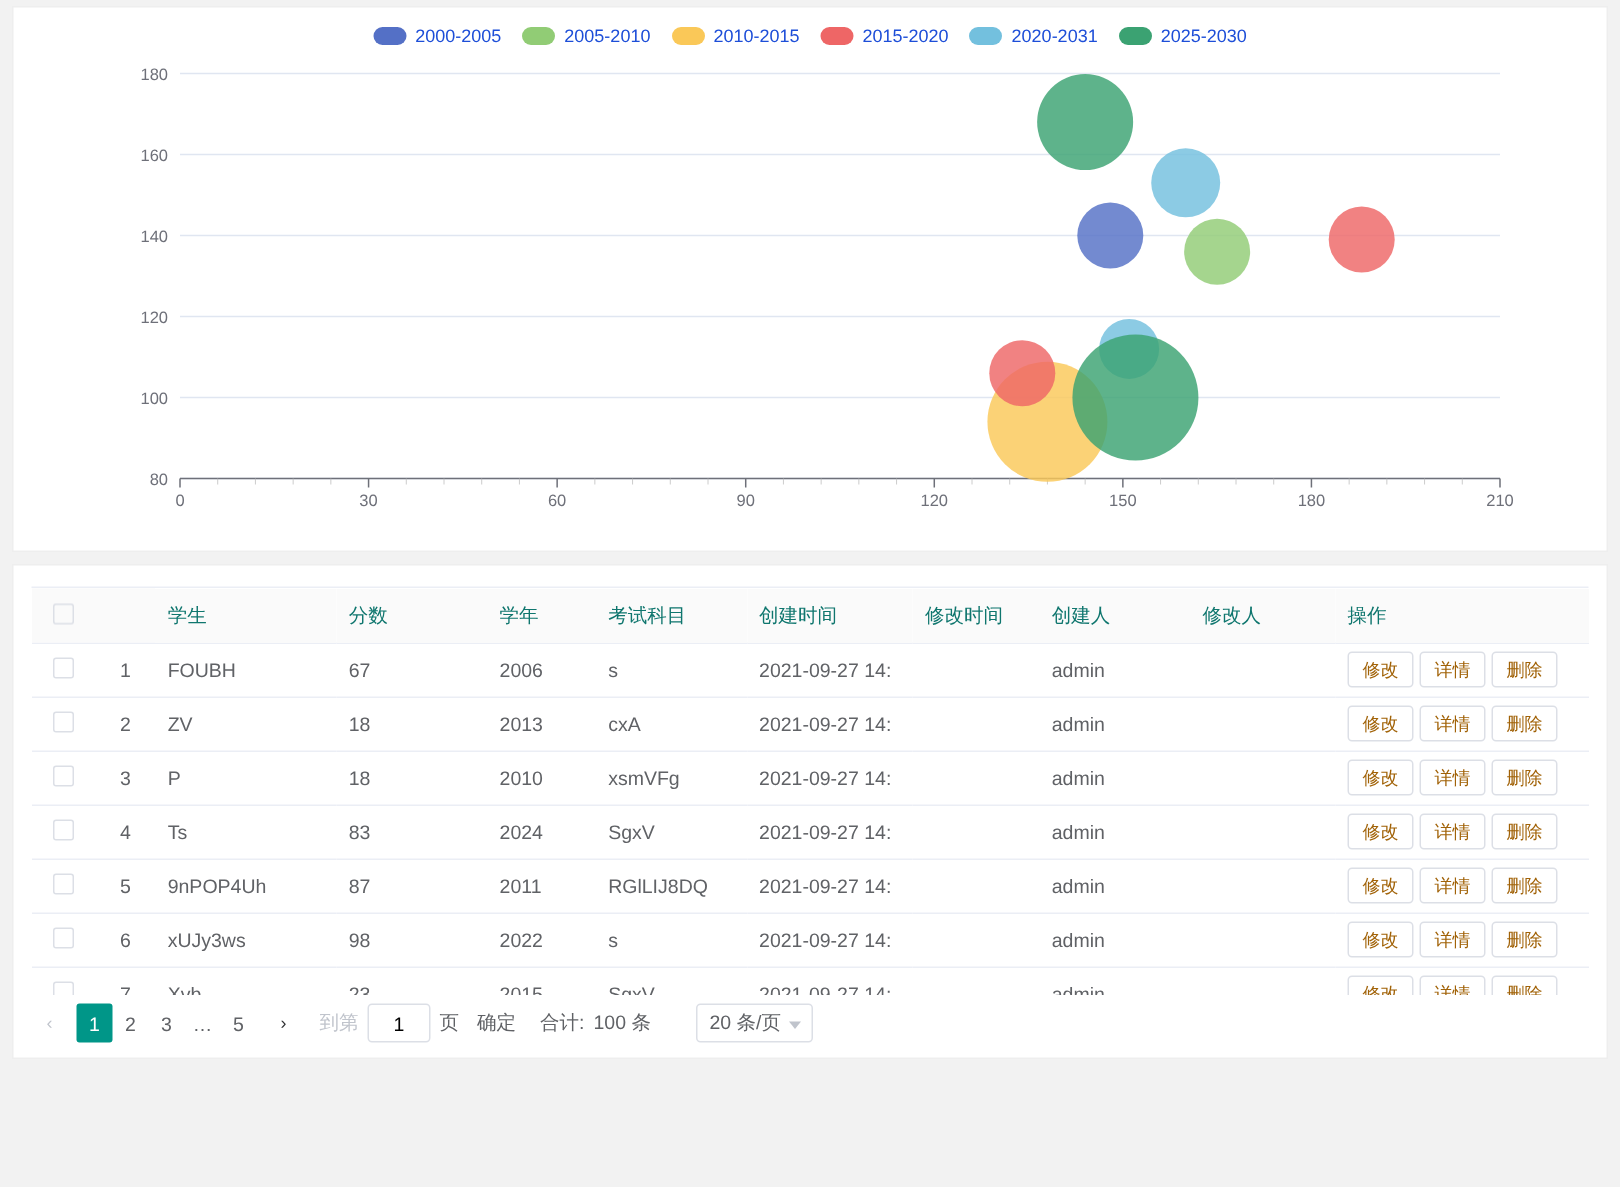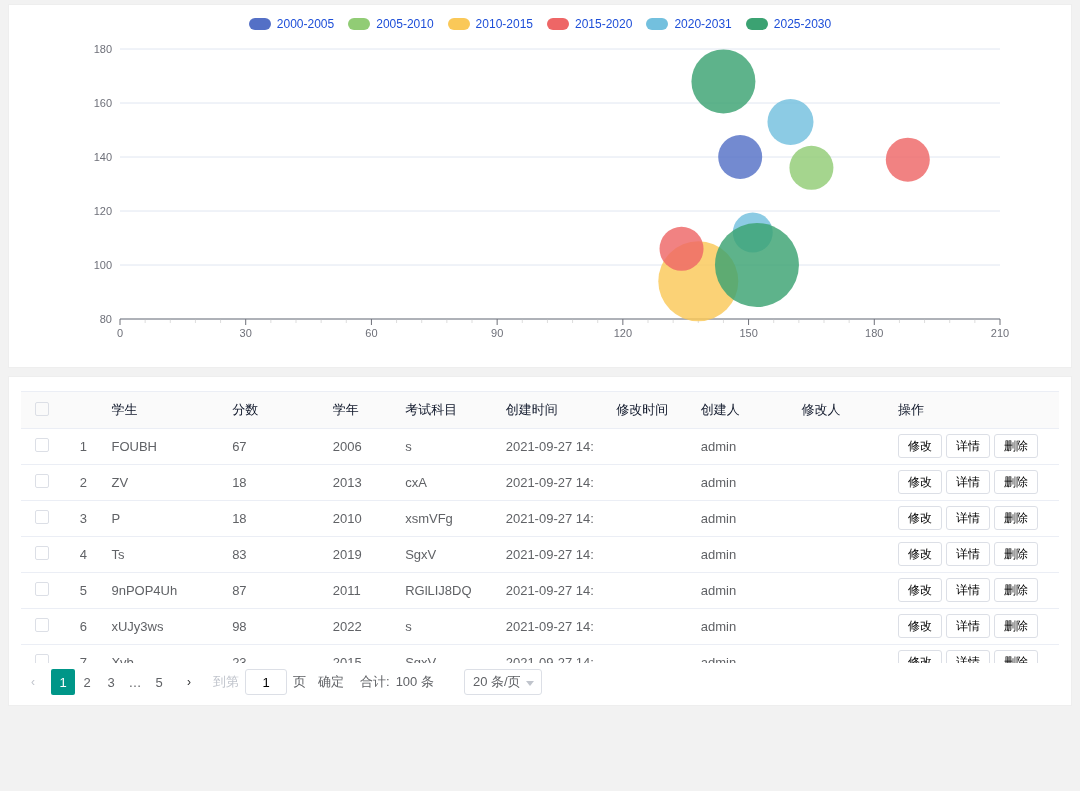--- a/index.html
+++ b/index.html
@@ -8,41 +8,41 @@
 
   .panel { background:#fff; border:1px solid #eee; margin:4px 8px 8px 8px; padding:8px 12px 18px 12px; position:relative; }
 
   .search-bar { display:flex; align-items:center; justify-content:space-between; }
   .search-left { display:flex; align-items:center; color:#606266; cursor:pointer; }
   .chev { display:inline-block; width:0; height:0; border-top:4px solid transparent; border-bottom:4px solid transparent; border-left:5px solid #909399; margin-right:8px; }
 
   .btn { display:inline-flex; align-items:center; justify-content:center; padding:6px 13px; font-size:12px; border-radius:3px; cursor:pointer; line-height:1.4; user-select:none; }
   .btn + .btn { margin-left:8px; }
   .btn-teal { background:#009688; color:#fff; }
-  .btn-small { padding:4px 9px; font-size:12px; border:1px solid #dcdfe6; border-radius:3px; background:#fff; color:#000000; cursor:pointer; }
+  .btn-small { padding:4px 9px; font-size:12px; border:1px solid #dcdfe6; border-radius:3px; background:#fff; color:#a16207; cursor:pointer; }
   .btn-icon { background:#fff; border:1px solid #dcdfe6; color:#606266; width:30px; height:28px; padding:0; display:inline-flex; align-items:center; justify-content:center; }
 
   .mag { position:relative; width:12px; height:12px; display:inline-block; margin-right:4px; }
   .mag::before { content:""; position:absolute; width:8px; height:8px; border:1.5px solid #fff; border-radius:50%; left:0; top:0; }
   .mag::after { content:""; position:absolute; width:5px; height:1.5px; background:#fff; transform:rotate(45deg); left:8px; top:9px; }
 
   .chart-wrap { margin-top:4px; }
   .legend-row { display:flex; justify-content:center; gap:14px; margin:4px 0 8px 0; color:#1d4ed8; font-size:12px; }
   .legend-item { display:flex; align-items:center; gap:6px; cursor:pointer; }
   .legend-dot { width:22px; height:12px; border-radius:8px; }
 
   .chart-svg { display:block; margin:0 auto; }
 
   .tbl-panel { background:#fff; border:1px solid #eee; margin:0 8px 8px 8px; padding:14px 12px 8px 12px; position:relative; }
   .toolbar { display:flex; justify-content:flex-end; align-items:center; gap:8px; margin-bottom:8px; }
 
   .table-wrap { position:relative; }
   .table-scroll { max-height:272px; overflow-y:auto; border-top:1px solid #ebeef5; }
   table { border-collapse:collapse; width:100%; table-layout:fixed; }
-  thead th { background:#fafafa; color:#0f172a; font-weight:500; text-align:left; padding:9px 8px; border-bottom:1px solid #ebeef5; font-size:13px; position:sticky; top:0; }
+  thead th { background:#fafafa; color:#0f766e; font-weight:500; text-align:left; padding:9px 8px; border-bottom:1px solid #ebeef5; font-size:13px; position:sticky; top:0; }
   tbody td { padding:9px 8px; border-bottom:1px solid #ebeef5; color:#606266; white-space:nowrap; overflow:hidden; text-overflow:ellipsis; }
   .ck { width:14px; height:14px; border:1px solid #dcdfe6; border-radius:2px; display:inline-block; }
 
   .col-chk { width:42px; text-align:center; }
   .col-idx { width:40px; text-align:center; }
   .col-ops { width:168px; text-align:left; }
 
   .ops-cell .btn-small + .btn-small { margin-left:4px; }
 
   .pager { display:flex; align-items:center; gap:6px; padding:6px 0 2px 0; color:#606266; font-size:13px; }
@@ -244,21 +244,21 @@
                 <td></td>
                 <td>admin</td>
                 <td></td>
                 <td class="col-ops ops-cell"><span class="btn-small">修改</span><span class="btn-small">详情</span><span class="btn-small">删除</span></td>
               </tr>
               <tr>
                 <td class="col-chk"><span class="ck"></span></td>
                 <td class="col-idx">4</td>
                 <td>Ts</td>
                 <td>83</td>
-                <td>2019</td>
+                <td>2024</td>
                 <td>SgxV</td>
                 <td>2021-09-27 14:</td>
                 <td></td>
                 <td>admin</td>
                 <td></td>
                 <td class="col-ops ops-cell"><span class="btn-small">修改</span><span class="btn-small">详情</span><span class="btn-small">删除</span></td>
               </tr>
               <tr>
                 <td class="col-chk"><span class="ck"></span></td>
                 <td class="col-idx">5</td>

